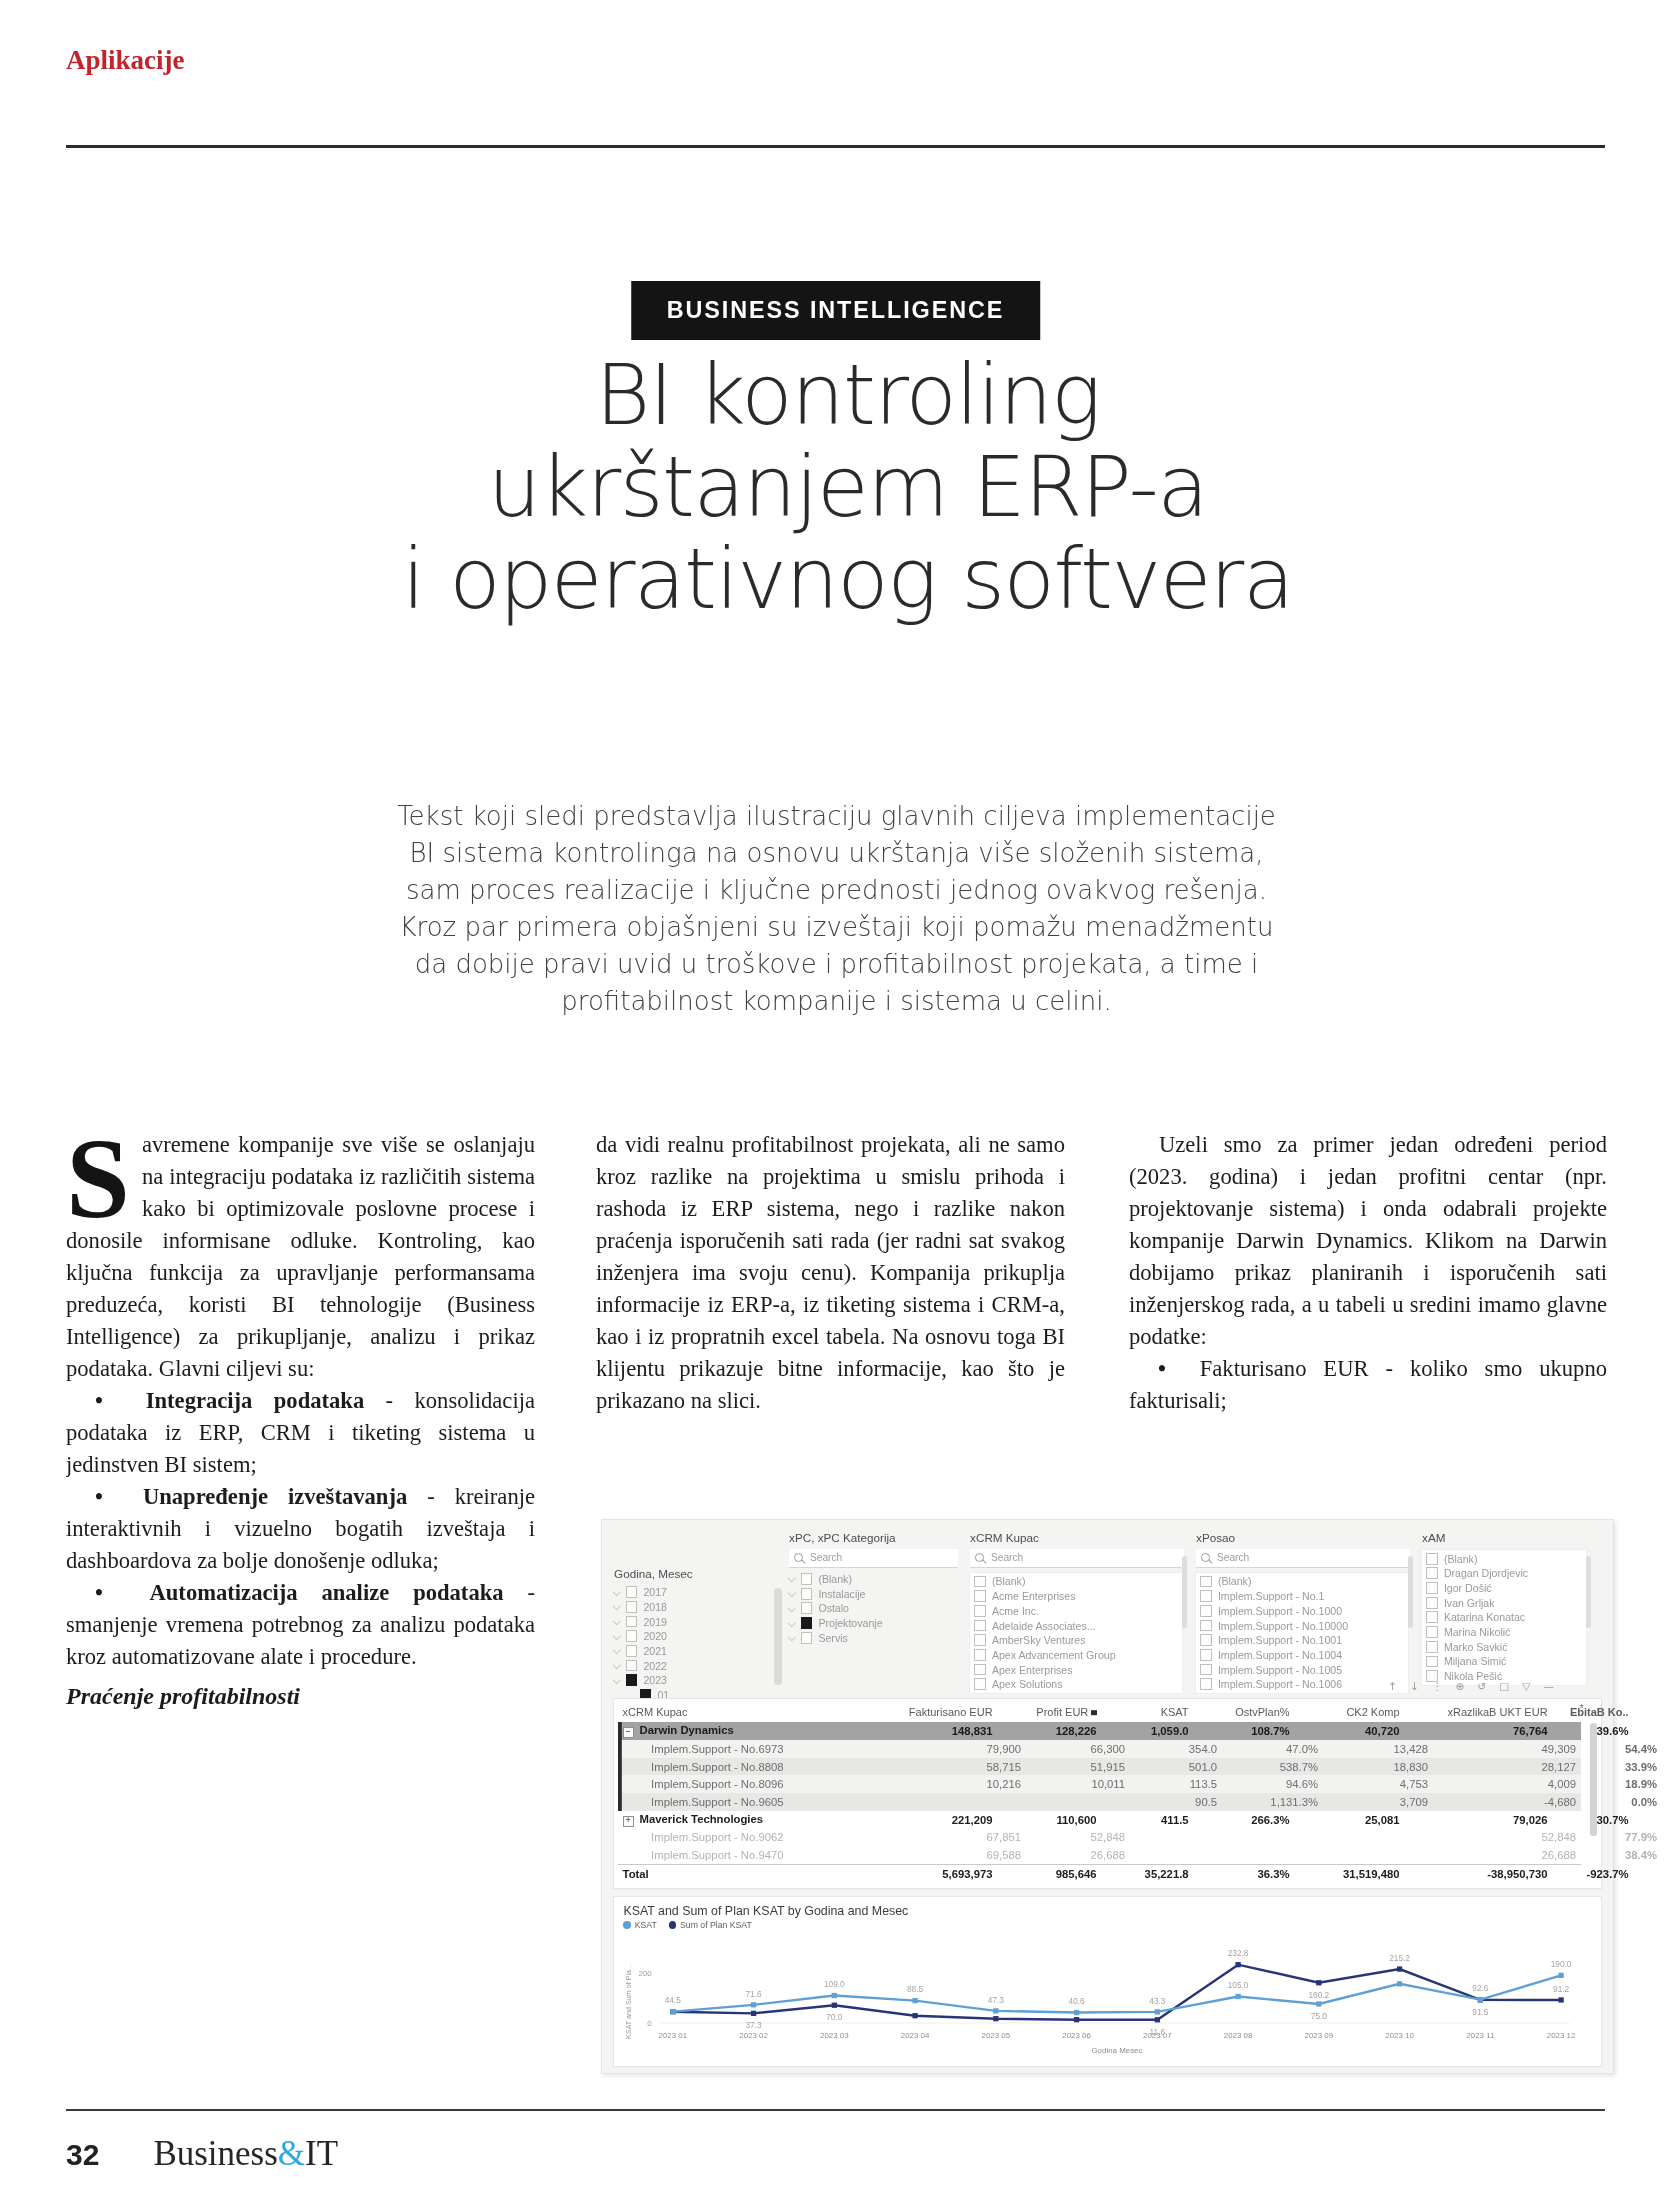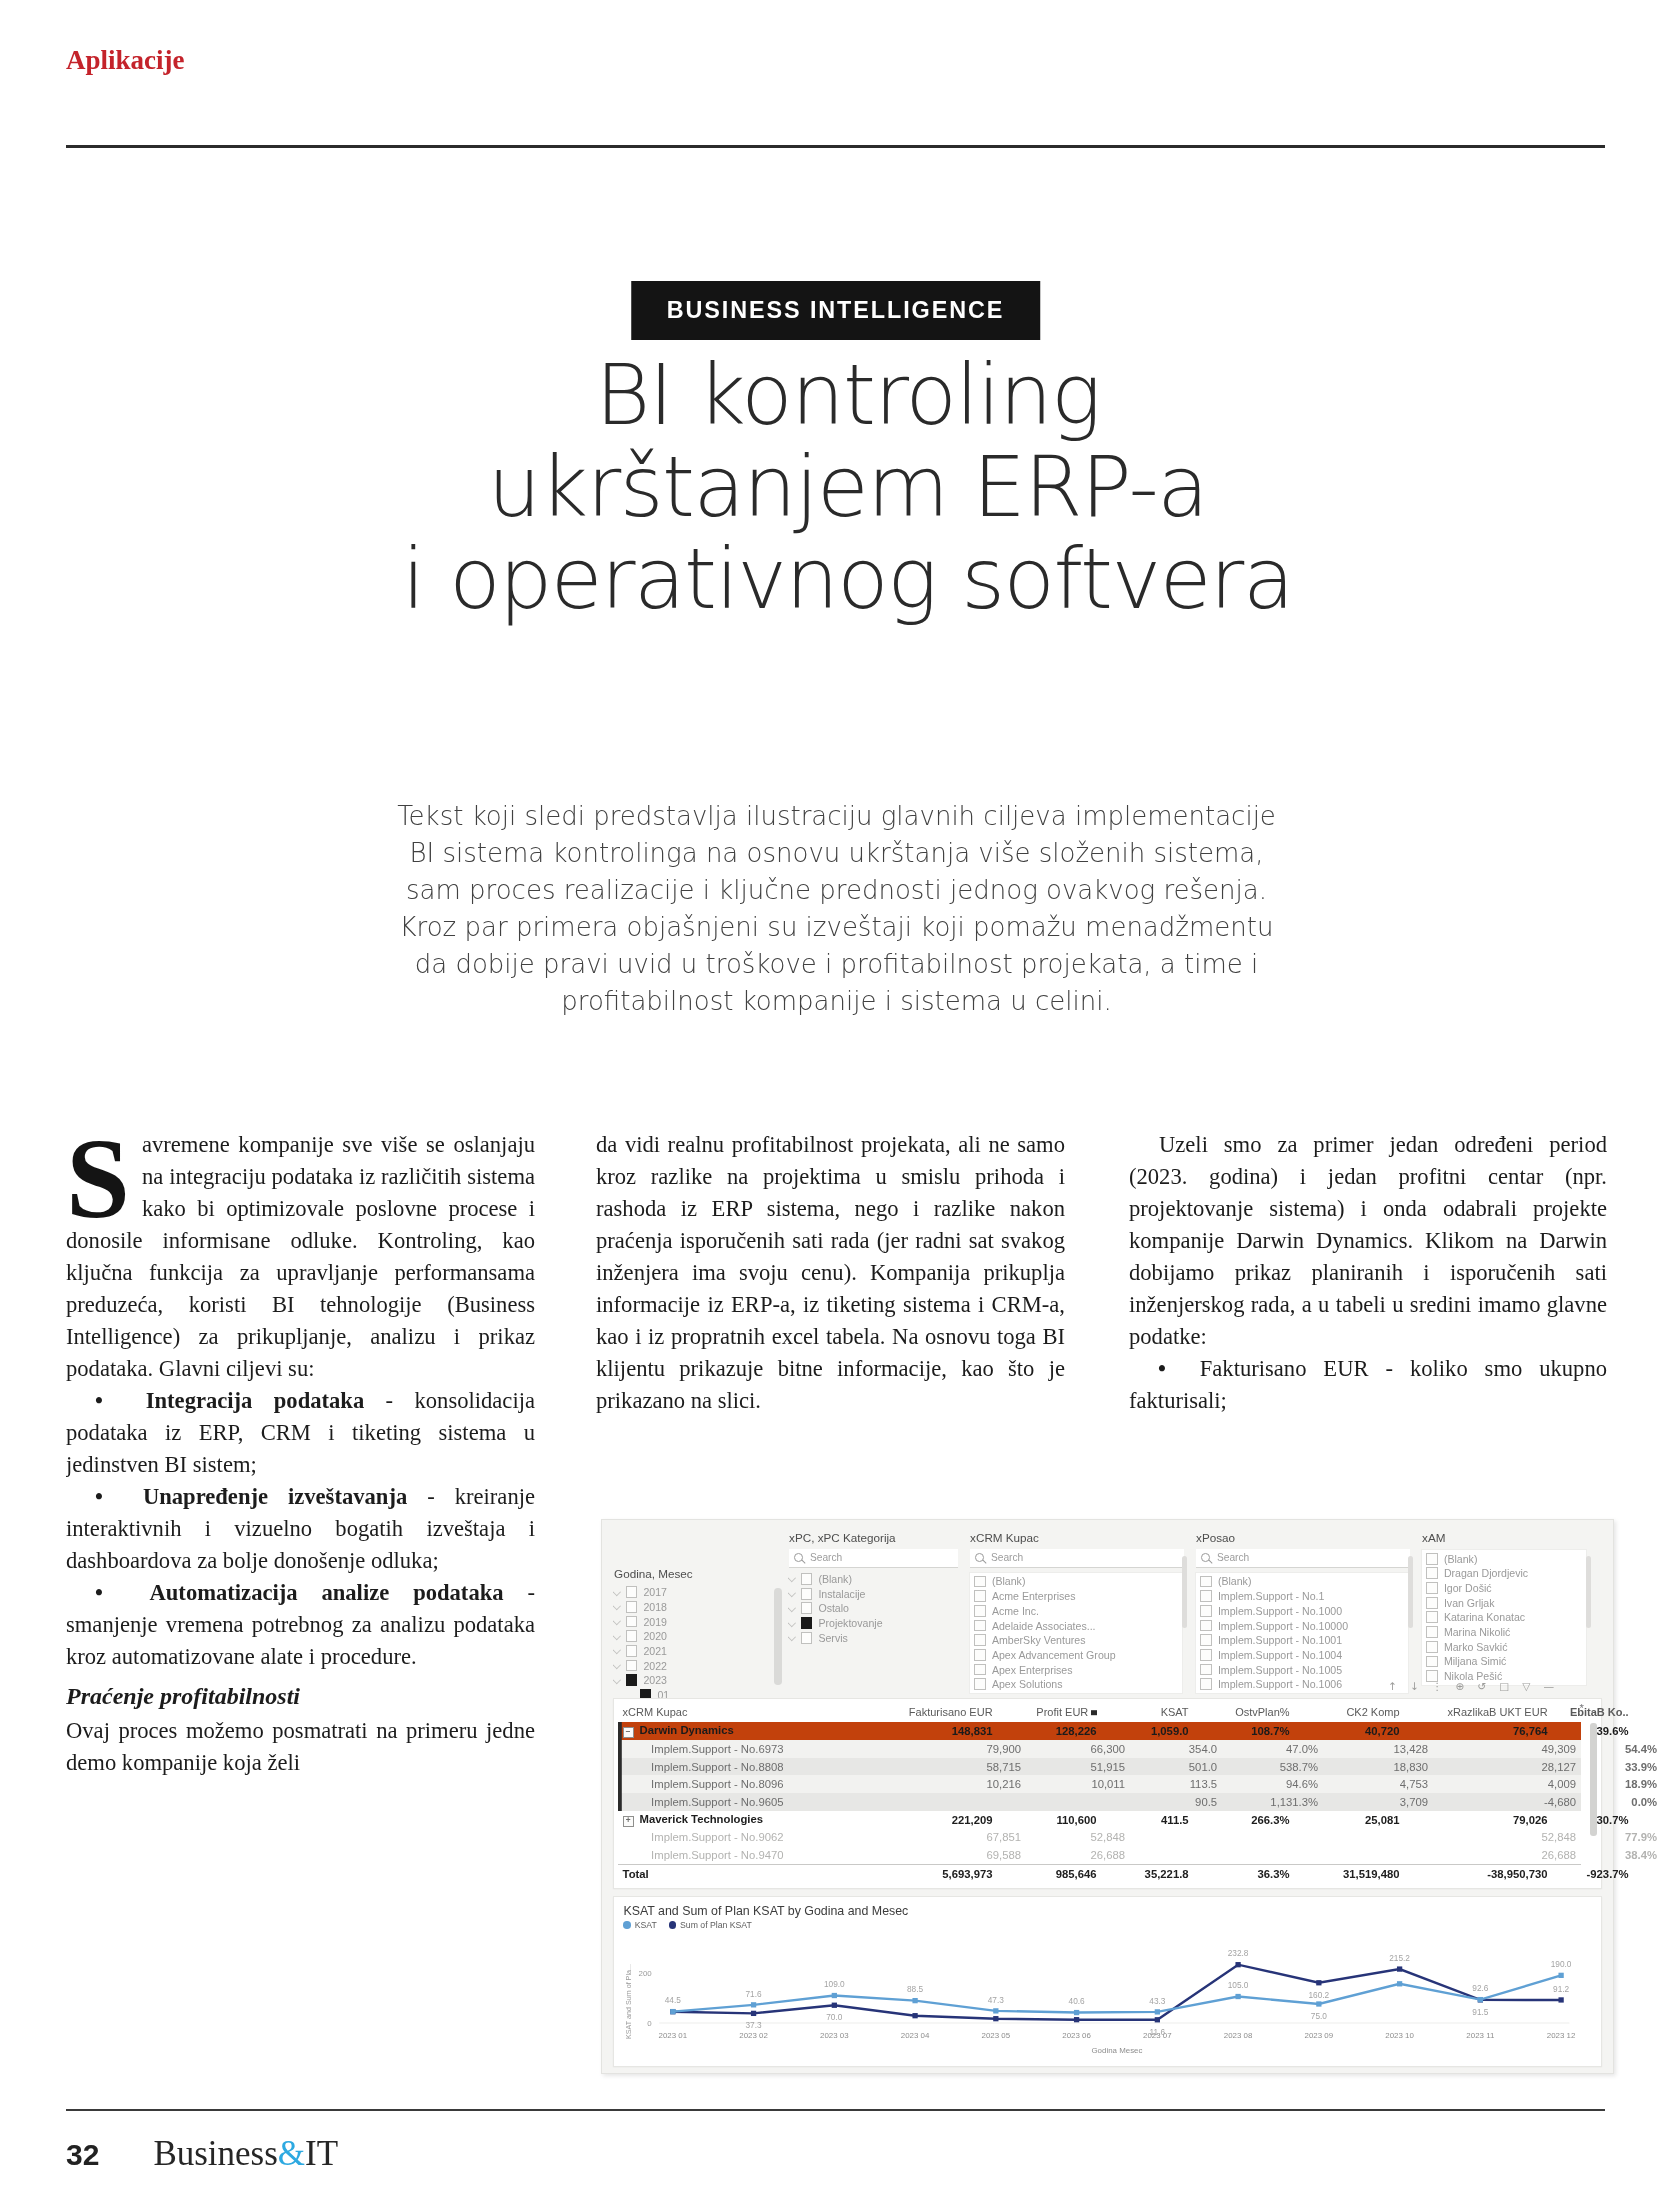--- a/index.html
+++ b/index.html
@@ -82,21 +82,21 @@
   .tc.name{width:249px;text-align:left;flex:0 0 auto;}
   .tc.num{text-align:right;flex:0 0 auto;}
   .tc:nth-child(2){width:112px;}
   .tc:nth-child(3){width:95px;}
   .tc:nth-child(4){width:83px;}
   .tc:nth-child(5){width:92px;}
   .tc:nth-child(6){width:101px;}
   .tc:nth-child(7){width:139px;}
   .tc:nth-child(8){width:72px;font-weight:bold;}
   .trow.group{font-weight:700;color:#1d1d1d;}
-  .trow.group-selected{font-weight:700;color:#1b1b1b;background:#c2410c;}
+  .trow.group-selected{font-weight:700;color:#1b1b1b;background:#a3a3a3;}
   .trow.sub .tc.name{padding-left:33px;}
   .trow.sub{color:#6e6e6e;}
   .trow.sub.alt{background:#e7e7e5;}
   .trow.sub.lite{background:#f2f2f0;}
   .trow.dim{color:#b3b3b1;}
   .trow.total{font-weight:700;color:#202020;border-top:0.8px solid #c9c9c7;}
   .selbar{box-shadow:inset 3.8px 0 0 #2b2b2b;}
   .toggle{display:inline-block;width:9px;height:9px;border:0.8px solid #8f8f8d;color:#6a6a68;
     font-size:8.3px;line-height:7.5px;text-align:center;margin-right:6px;background:#fbfbfa;}
   .sortdot{display:inline-block;width:5.3px;height:5.3px;background:#2a2a2a;margin-left:3px;
@@ -140,21 +140,20 @@
   <div>da dobije pravi uvid u troškove i profitabilnost projekata, a time i</div>
   <div>profitabilnost kompanije i sistema u celini.</div>
 </div>
 
 <div class="col" id="col1">
   <p class="flow"><span class="dropcap">S</span><span>avremene kompanije sve više se oslanjaju na integraciju podataka iz različitih sistema kako bi optimizovale poslovne procese i donosile informisane odluke. Kontroling, kao ključna funkcija za upravljanje performansama preduzeća, koristi BI tehnologije (Business Intelligence) za prikupljanje, analizu i prikaz podataka. Glavni ciljevi su:</span></p>
   <p class="bullet"><span class="bdot">•&nbsp; </span><span class="b">Integracija podataka</span><span> - konsolidacija podataka iz ERP, CRM i tiketing sistema u jedinstven BI sistem;</span></p>
   <p class="bullet"><span class="bdot">•&nbsp; </span><span class="b">Unapređenje izveštavanja</span><span> - kreiranje interaktivnih i vizuelno bogatih izveštaja i dashboardova za bolje donošenje odluka;</span></p>
   <p class="bullet"><span class="bdot">•&nbsp; </span><span class="b">Automatizacija analize podataka</span><span> - smanjenje vremena potrebnog za analizu podataka kroz automatizovane alate i procedure.</span></p>
   <div class="subhead">Praćenje profitabilnosti</div>
-  <p class="flow">Ovaj proces možemo posmatrati na primeru jedne demo kompanije koja želi</p>
 </div>
 
 <div class="col" id="col2">
   <p class="flow">da vidi realnu profitabilnost projekata, ali ne samo kroz razlike na projektima u smislu prihoda i rashoda iz ERP sistema, nego i razlike nakon praćenja isporučenih sati rada (jer radni sat svakog inženjera ima svoju cenu). Kompanija prikuplja informacije iz ERP-a, iz tiketing sistema i CRM-a, kao i iz propratnih excel tabela. Na osnovu toga BI klijentu prikazuje bitne informacije, kao što je prikazano na slici.</p>
 </div>
 
 <div class="col" id="col3">
   <p class="indent1">Uzeli smo za primer jedan određeni period (2023. godina) i jedan profitni centar (npr. projektovanje sistema) i onda odabrali projekte kompanije Darwin Dynamics. Klikom na Darwin dobijamo prikaz planiranih i isporučenih sati inženjerskog rada, a u tabeli u sredini imamo glavne podatke:</p>
   <p class="bullet"><span class="bdot">•&nbsp; </span><span>Fakturisano EUR - koliko smo ukupno fakturisali;</span></p>
 </div>

